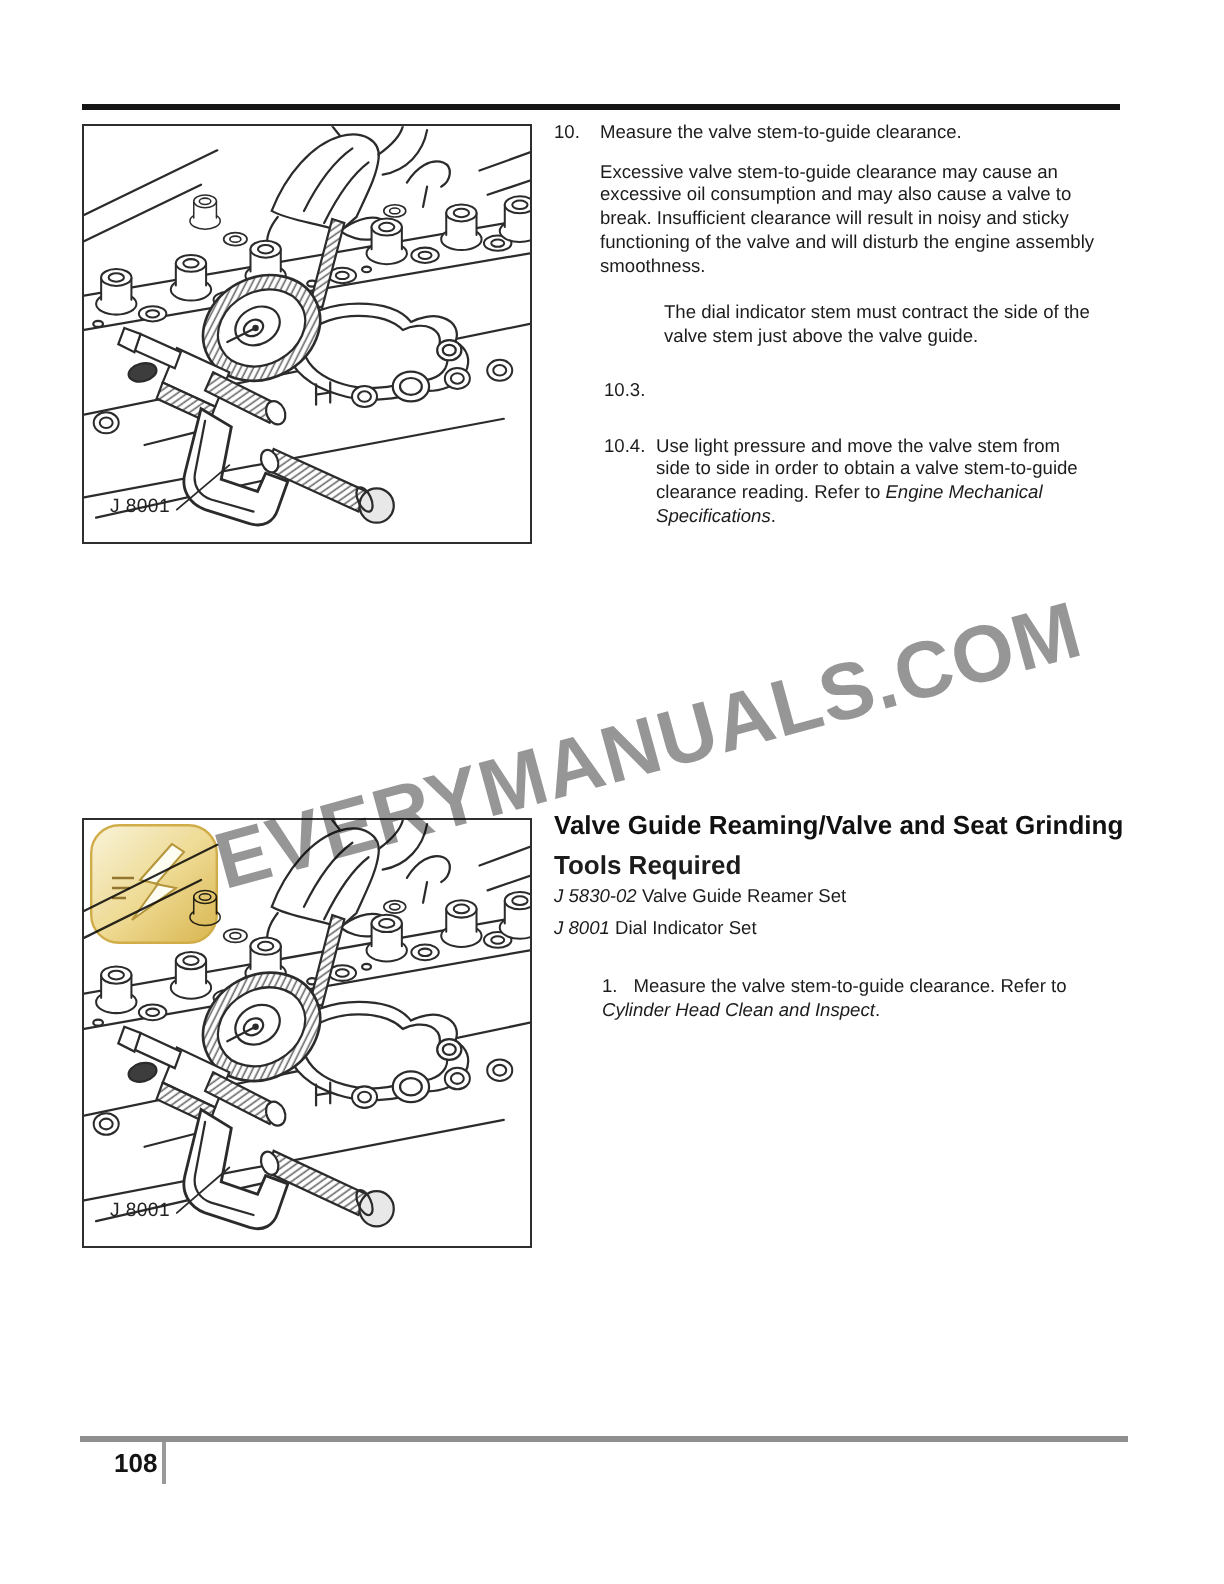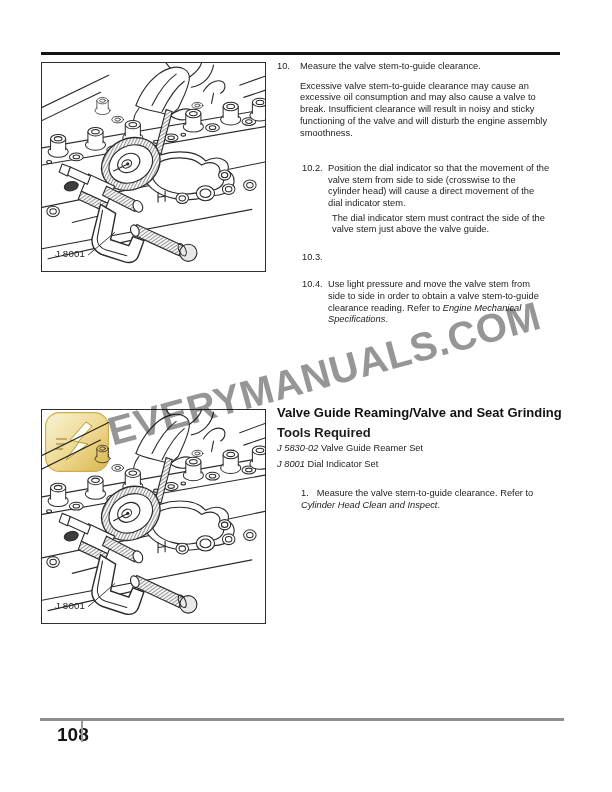--- a/index.html
+++ b/index.html
@@ -44,21 +44,21 @@
     transform:rotate(-15.3deg); transform-origin:0 0;
     mix-blend-mode:multiply; opacity:.92; white-space:nowrap; pointer-events:none;
   }
   .wm-logo {
     position:absolute; left:45px; top:412px; width:64px; height:60px; z-index:9;
     mix-blend-mode:multiply; opacity:.95; pointer-events:none;
   }
 
   
   .footrule { position:absolute; left:40px; top:718px; width:524px; height:2.6px; background:#8f8f8f; }
-  .pagenum { position:absolute; left:57px; top:724px; font-size:19px; font-weight:bold; color:#141414; }
+  .pagenum { position:absolute; left:57px; top:724px; font-size:13px; font-weight:bold; color:#141414; }
   .pagenum-tick { position:absolute; left:81px; top:721px; width:2px; height:21px; background:#9a9a9a; }
 
   .defs-hidden { position:absolute; width:0; height:0; overflow:hidden; }
 </style>
 </head>
 <body>
 
 <div class="page">
 
   <div class="topbar"></div>
@@ -74,26 +74,20 @@
     <div class="l1">
       <span class="num">10.</span><span>Measure the valve stem-to-guide clearance.</span>
     </div>
     <p class="para">Excessive valve stem-to-guide clearance may cause an
 excessive oil consumption and may also cause a valve to
 break. Insufficient clearance will result in noisy and sticky
 functioning of the valve and will disturb the engine assembly
 smoothness.</p>
 
 
-    <div class="sub">
-      <span class="snum">10.2.</span><span>Position the dial indicator so that the movement of the
-valve stem from side to side (crosswise to the
-cylinder head) will cause a direct movement of the
-dial indicator stem.</span>
-    </div>
     <p class="note">The dial indicator stem must contract the side of the
 valve stem just above the valve guide.</p>
 
     <div class="sub">
       <span class="snum">10.3.</span>
     </div>
 
     <div class="sub">
       <span class="snum">10.4.</span><span>Use light pressure and move the valve stem from
 side to side in order to obtain a valve stem-to-guide

